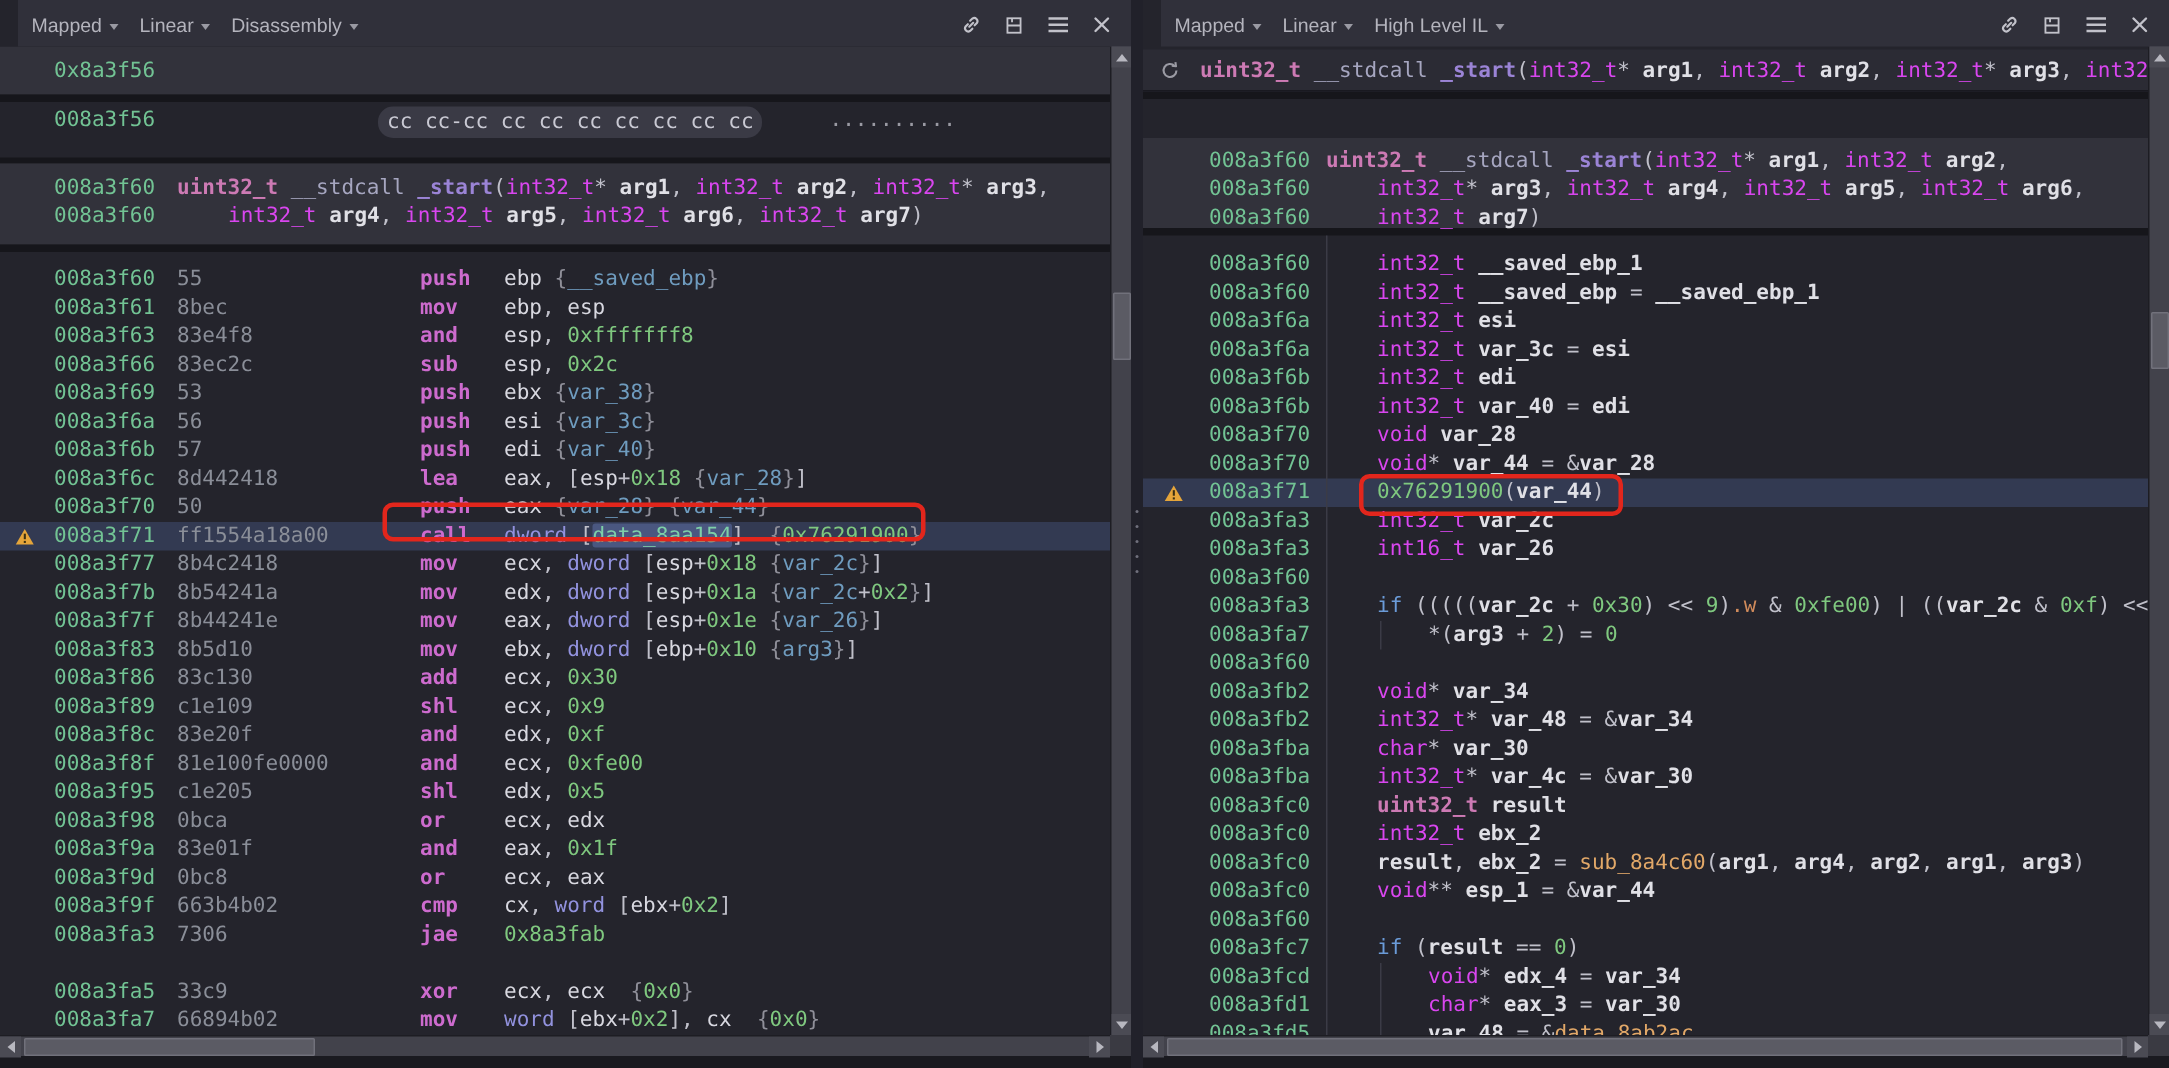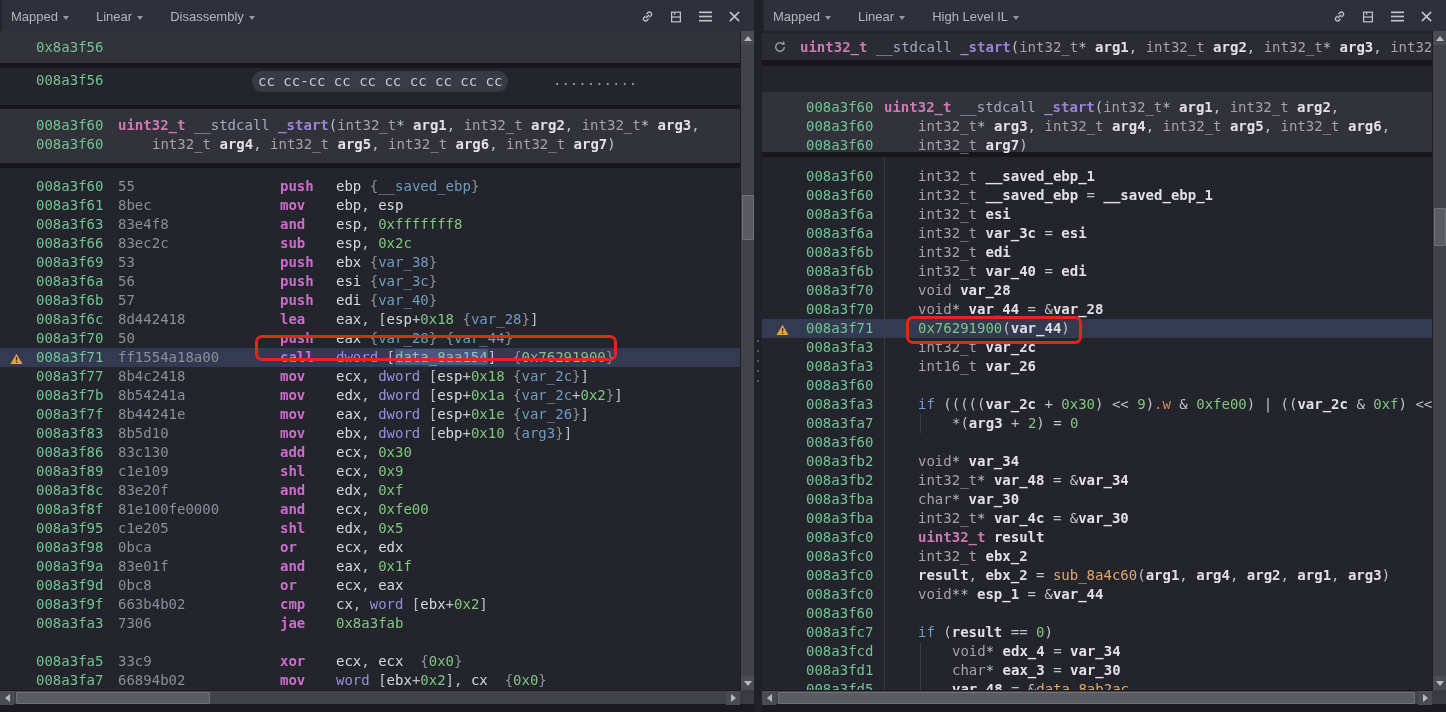--- a/index.html
+++ b/index.html
@@ -8,23 +8,23 @@
          font-family:"DejaVu Sans Mono", monospace; font-size:14px; }
 
   
   .pane { position:absolute; top:0; height:704px; background:#24242c; }
   #pane-left  { left:0;   width:754px; }
   #pane-right { left:762px; width:684px; }
   .divider { position:absolute; left:754px; top:0; width:8px; height:712px; background:#21212a; }
   .divider .grip { position:absolute; left:3px; width:2px; height:2px; background:#70707c; border-radius:1px; }
 
   
-  .toolbar { position:absolute; left:2px; right:0; top:0; height:34px; background:#30303a;
+  .toolbar { position:absolute; left:12px; right:0; top:0; height:34px; background:#30303a;
              border-bottom:1px solid #15151a; display:flex; align-items:center;
-             font-family:"Liberation Sans", sans-serif; font-size:13px; color:#b4b4bd;gap:13px; }
+             font-family:"Liberation Sans", sans-serif; font-size:13px; color:#b4b4bd; }
   .dd { display:flex; align-items:center; margin-left:14px; cursor:default; }
   .dd:first-child { margin-left:9px; }
   .dd .lbl { white-space:nowrap; }
   .caret { width:0; height:0; border-left:3.5px solid transparent; border-right:3.5px solid transparent;
            border-top:4px solid #9a9aa3; margin-left:5px; margin-top:2px; }
   .tools { margin-left:auto; display:flex; align-items:center; gap:13px; margin-right:12px; }
   .tools .icon { display:inline-flex; width:16px; height:16px; align-items:center; justify-content:center; }
 
   
   .content { position:absolute; left:0; top:31px; height:659px; overflow:hidden; background:#24242c; }
@@ -82,21 +82,21 @@
   .t-dots { color:#9a9aa3; }
   .t-mn   { color:#cd6bce; font-weight:bold; }
   .t-reg  { color:#d8d8e0; }
   .t-num  { color:#7fc87f; }
   .t-var  { color:#6f9cbf; }
   .t-brc  { color:#8f8f99; }
   .t-pn   { color:#c0c0ca; }
   .t-kwb  { color:#9292de; }
   .t-dat  { color:#7ecfa8; }
   .t-utp  { color:#cd7ab4; font-weight:bold; }
-  .t-typ  { color:#a3a3a3; }
+  .t-typ  { color:#d946ef; }
   .t-fn   { color:#9b84d6; font-weight:bold; }
   .t-sc   { color:#a6a6c0; }
   .t-if   { color:#6b9bd8; }
   .t-sfx  { color:#cf8a5b; }
   .t-sym  { color:#e2a868; }
   .t-id   { color:#e0e0e6; font-weight:bold; }
   .t-hl   { background:#4a5780; border-radius:2px; }
 
   
   .vsb { position:absolute; top:31px; height:659px; width:14px; background:#42424b; border-left:1px solid #1d1d23; }

